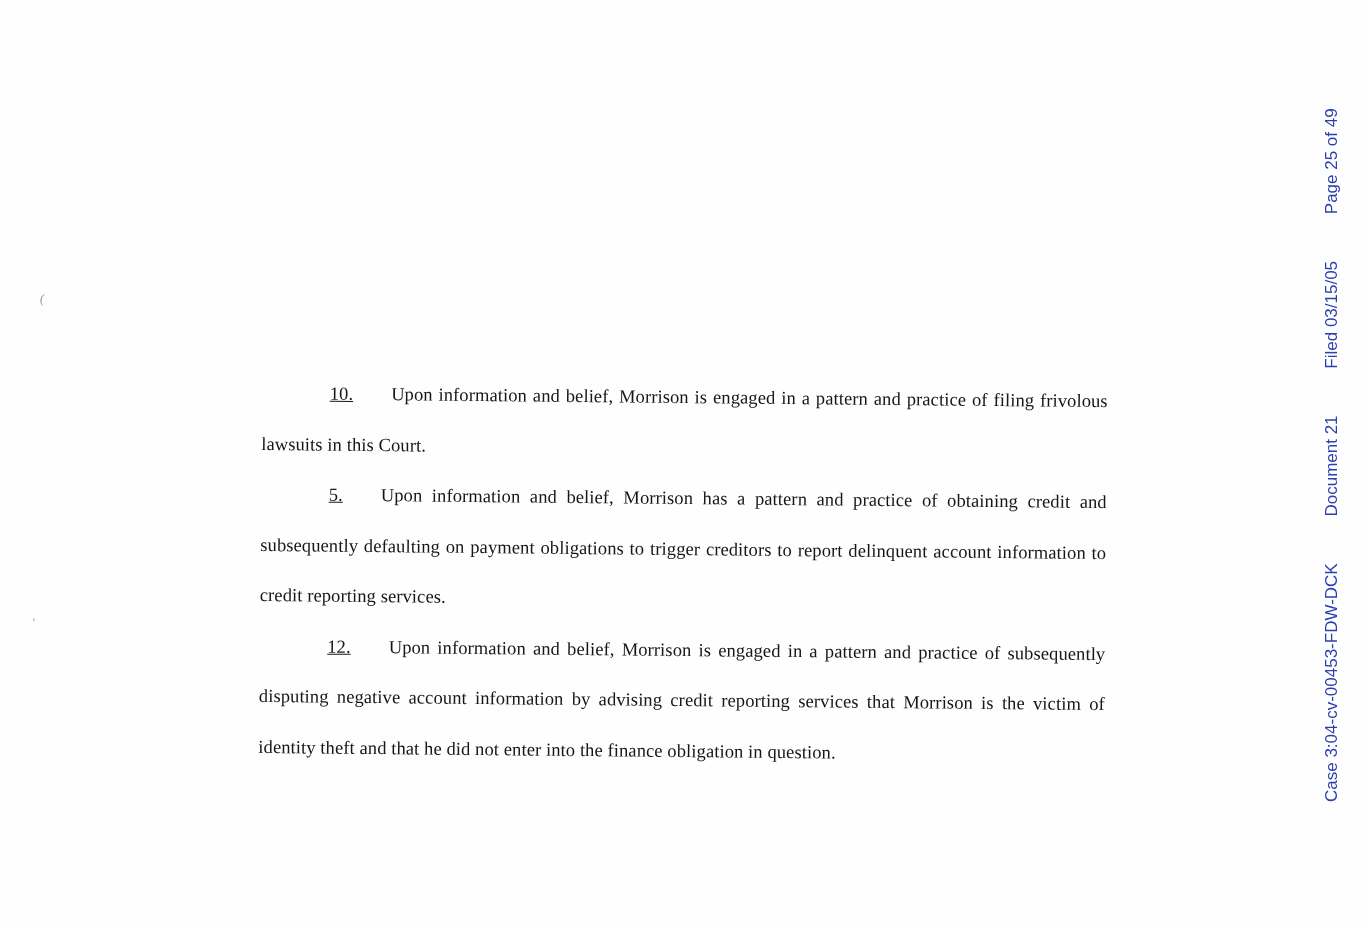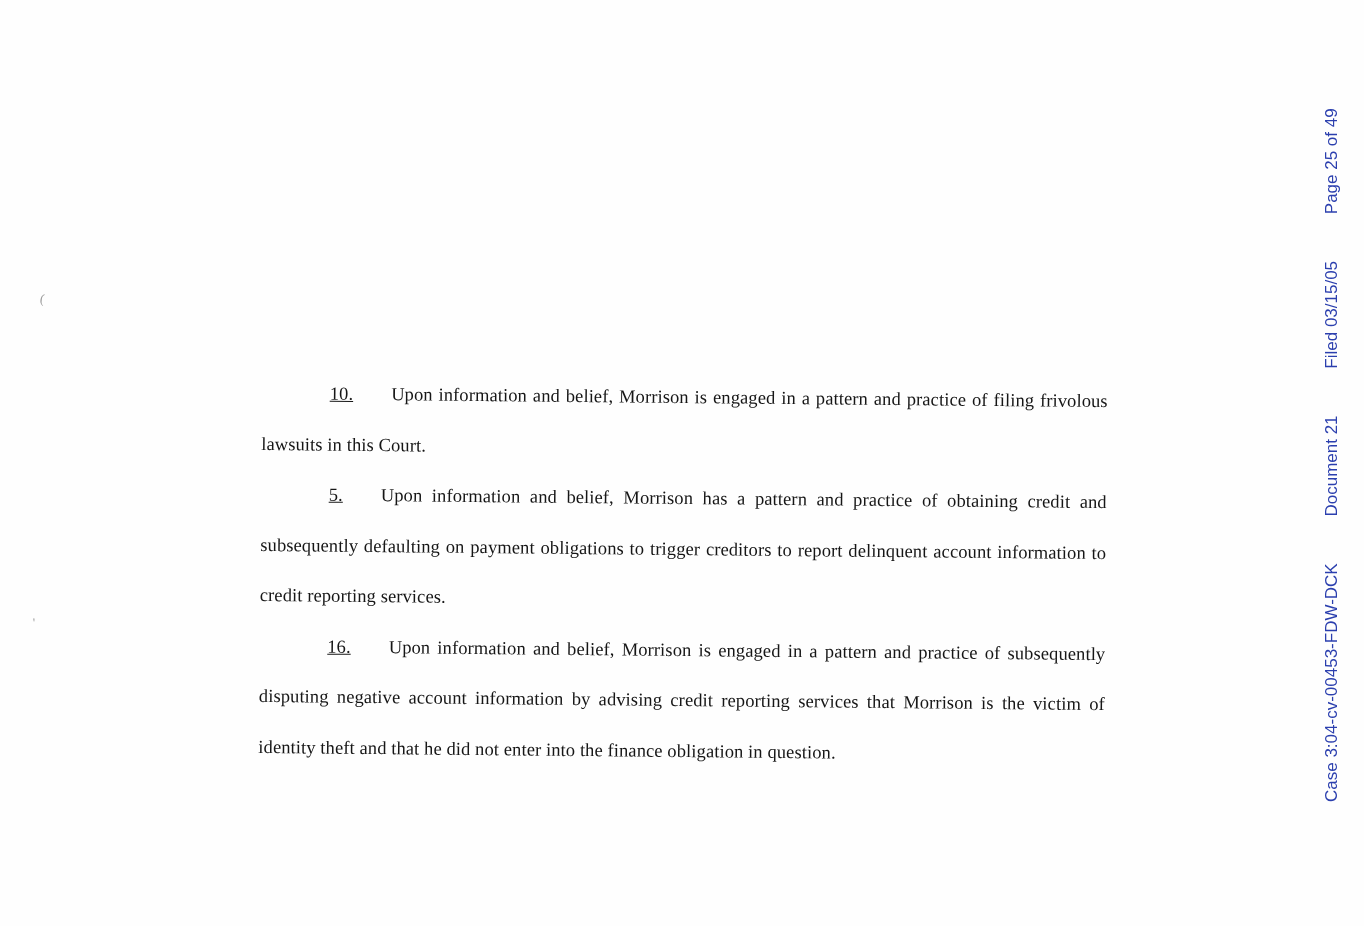--- a/index.html
+++ b/index.html
@@ -81,21 +81,21 @@
 
   <div class="artifact artifact-1">(</div>
   <div class="artifact artifact-2">'</div>
 
   <div class="body-text">
 
     <p class="para"><span class="num">10.</span><span class="gap"></span><span>Upon information and belief, Morrison is engaged in a pattern and practice of filing frivolous lawsuits in this Court.</span></p>
 
     <p class="para"><span class="num">5.</span><span class="gap"></span><span>Upon information and belief, Morrison has a pattern and practice of obtaining credit and subsequently defaulting on payment obligations to trigger creditors to report delinquent account information to credit reporting services.</span></p>
 
-    <p class="para"><span class="num">16.</span><span class="gap"></span><span>Upon information and belief, Morrison is engaged in a pattern and practice of subsequently disputing negative account information by advising credit reporting services that Morrison is the victim of identity theft and that he did not enter into the finance obligation in question.</span></p>
+    <p class="para"><span class="num">12.</span><span class="gap"></span><span>Upon information and belief, Morrison is engaged in a pattern and practice of subsequently disputing negative account information by advising credit reporting services that Morrison is the victim of identity theft and that he did not enter into the finance obligation in question.</span></p>
 
   </div>
 
   <div class="stamp" style="color: rgb(43, 63, 174);">
     <span>Case 3:04-cv-00453-FDW-DCK</span>
     <span>Document 21</span>
     <span>Filed 03/15/05</span>
     <span>Page 25 of 49</span>
   </div>
 

